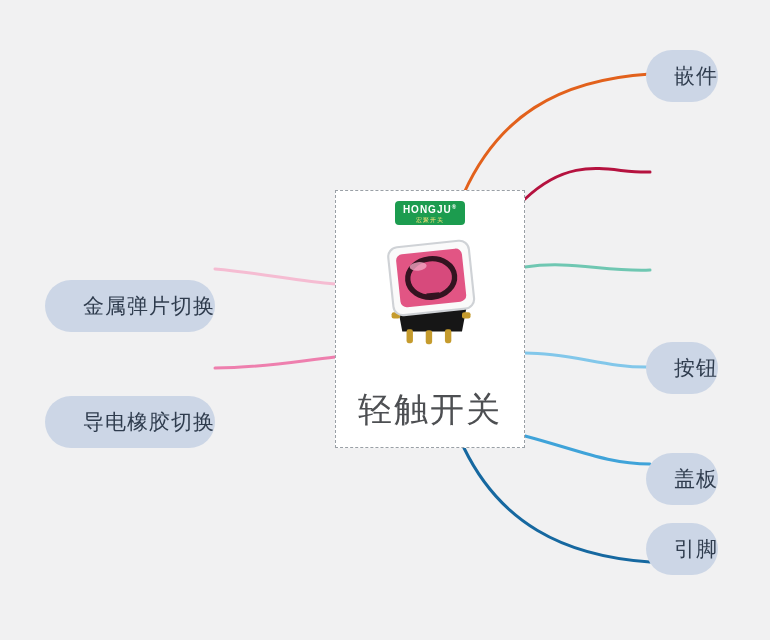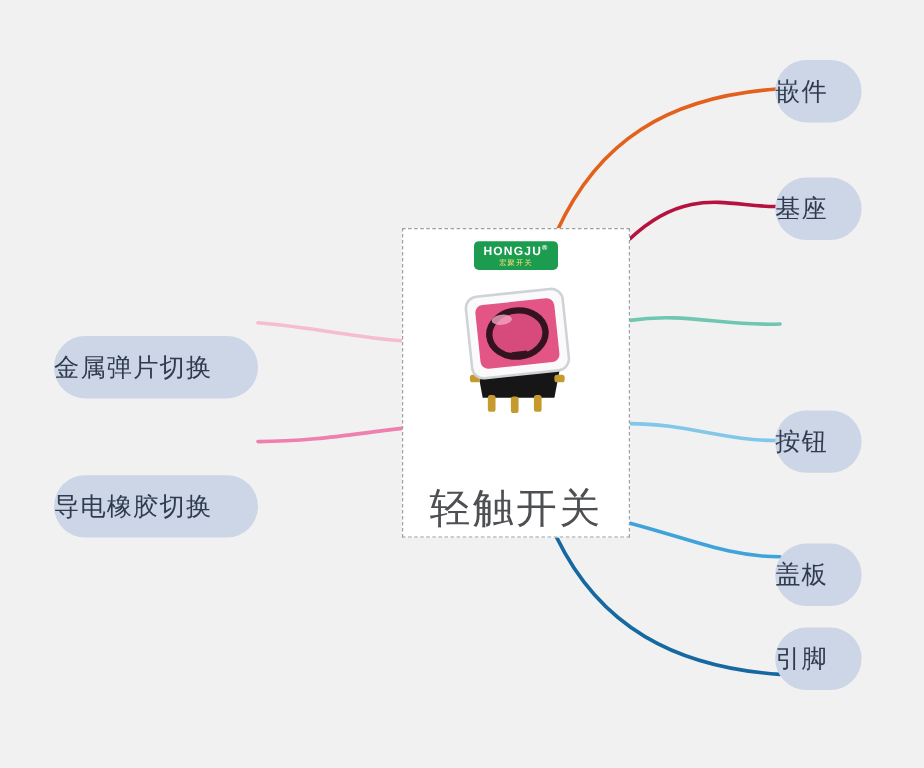--- a/index.html
+++ b/index.html
@@ -8,21 +8,21 @@
     background:#f1f1f2;
     font-family:"Liberation Sans","DejaVu Sans",sans-serif;
     position:relative;overflow:hidden;
   }
   #stage{position:absolute;inset:0;}
   #links{position:absolute;inset:0;pointer-events:none;z-index:1;}
   .pill{
     position:absolute;z-index:2;
     background:#ccd6e6;
     border-radius:26px;
-    display:flex;align-items:center;justify-content:flex-start;
+    display:flex;align-items:center;justify-content:flex-end;
     color:#2f3c4e;font-size:21px;
     height:52px;
     cursor:pointer;
     letter-spacing:1px;
   }
   .pill-left{left:45px;width:170px;margin-top:36px;}
   .pill-right{left:646px;width:72px;}
   #center-node{
     position:absolute;z-index:2;
     left:335px;top:190px;width:190px;height:258px;
@@ -38,21 +38,21 @@
     border-radius:4px;
     padding:3px 8px 2px 8px;
     display:flex;flex-direction:column;align-items:center;
     line-height:1;
   }
   #logo-text{color:#ffffff;font-size:10px;font-weight:bold;letter-spacing:1px;}
   #logo-reg{font-size:6px;vertical-align:super;}
   #logo-subtext{color:#ffe27a;font-size:6px;margin-top:2px;letter-spacing:1px;}
   #product-image{margin-top:4px;}
   #center-title{
-    margin-top:auto;margin-bottom:0;
+    margin-top:auto;margin-bottom:14px;
     font-size:34px;color:#4d4f52;letter-spacing:2px;
   }
 </style>
 </head>
 <body>
 
 <div id="stage">
 
   <svg id="links" width="770" height="640" viewBox="0 0 770 640" fill="none">
     <path d="M 464 193 C 498 118, 556 80, 650 74" stroke-width="3" stroke-linecap="round" stroke="#e2611c"></path>
@@ -67,23 +67,20 @@
 
   <div class="pill pill-left" style="top:244px">
     <span>金属弹片切换</span>
   </div>
   <div class="pill pill-left" style="top:360px">
     <span>导电橡胶切换</span>
   </div>
 
   <div class="pill pill-right" style="top:50px">
     <span>嵌件</span>
-  </div>
-  <div class="pill pill-right" style="top:148px">
-    <span>基座</span>
   </div>
   <div class="pill pill-right" style="top:342px">
     <span>按钮</span>
   </div>
   <div class="pill pill-right" style="top:453px">
     <span>盖板</span>
   </div>
   <div class="pill pill-right" style="top:523px">
     <span>引脚</span>
   </div>

